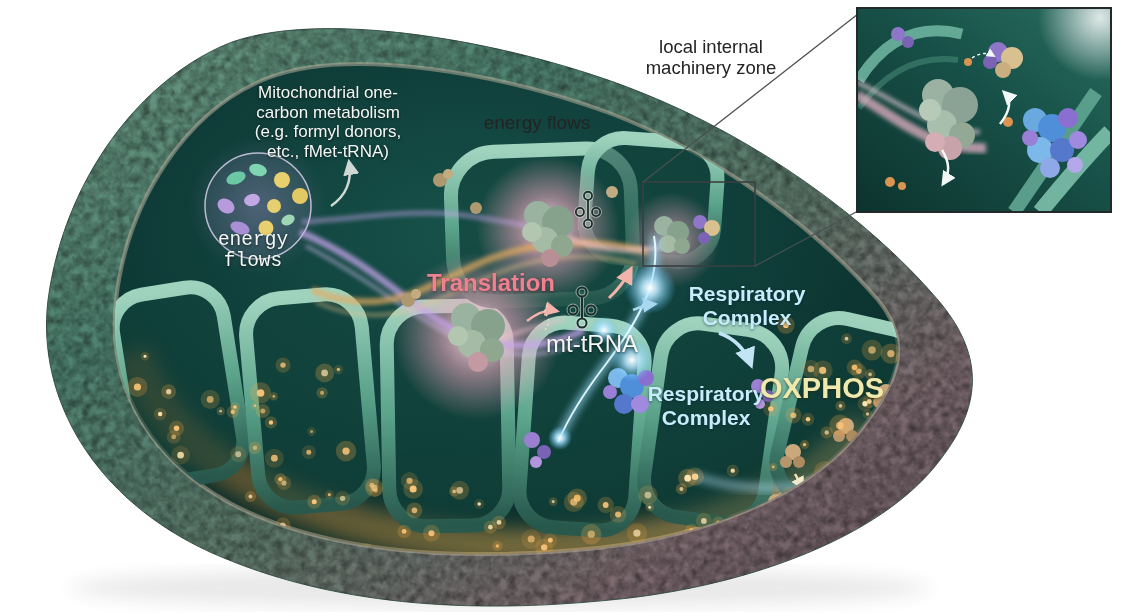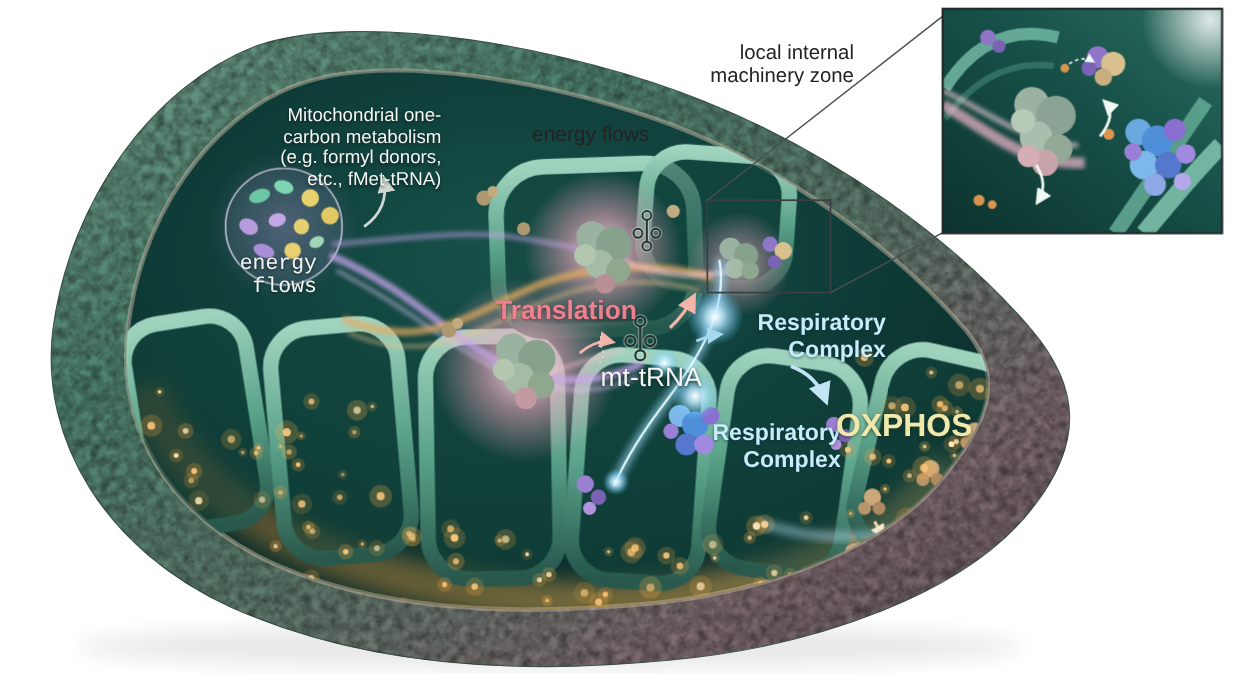--- a/index.html
+++ b/index.html
@@ -3,30 +3,30 @@
 <meta charset="utf-8">
 <style>
   html,body{margin:0;padding:0;background:#ffffff;}
   .stage{
     position:relative;width:1126px;height:614px;overflow:hidden;background:#ffffff;
     font-family:"Liberation Sans","DejaVu Sans",sans-serif;
   }
   .stage svg{position:absolute;left:0;top:0;}
   .lbl{
     position:absolute;transform:translate(-50%,-50%);
-    text-align:right;white-space:pre-line;pointer-events:none;
+    text-align:center;white-space:pre-line;pointer-events:none;
   }
   .lbl.light{color:var(--c-white_text,#f4f7f5);text-shadow:0 1px 3px rgba(0,10,8,.65);}
   .lbl.dark{color:var(--c-dark_text,#222);}
-  #lbl-one-carbon{left:328px;top:134px;font-size:17px;line-height:1.16;}
+  #lbl-one-carbon{left:328px;top:122px;font-size:17px;line-height:1.16;}
   #lbl-energy-top{left:537px;top:123px;font-size:19px;}
   #lbl-inset-caption{left:711px;top:58px;font-size:18.5px;line-height:1.12;}
   #lbl-energy-matrix{left:253px;top:251px;font-size:19.5px;line-height:1.1;font-family:Liberation Mono, monospace;}
   #lbl-translation{left:491px;top:283px;font-size:24px;font-weight:bold;
-    color:var(--c-translation_text,#ee8090);text-shadow:0 1px 3px rgba(70,20,30,.55);margin-left:24px;}
+    color:var(--c-translation_text,#ee8090);text-shadow:0 1px 3px rgba(70,20,30,.55);}
   #lbl-mt-trna{left:592px;top:344px;font-size:24px;}
   #lbl-resp-1{left:747px;top:306px;font-size:21px;font-weight:bold;line-height:1.13;
     color:var(--c-respiratory_text,#c8ecfa);text-shadow:0 1px 3px rgba(5,40,60,.6);}
   #lbl-resp-2{left:706px;top:406px;font-size:21px;font-weight:bold;line-height:1.13;
     color:var(--c-respiratory_text,#c8ecfa);text-shadow:0 1px 3px rgba(5,40,60,.6);}
   #lbl-oxphos{left:822px;top:388px;font-size:29px;font-weight:bold;
     color:var(--c-oxphos_text,#f0e9ad);text-shadow:0 1px 3px rgba(40,35,5,.6);}
 </style>
 </head>
 <body>

